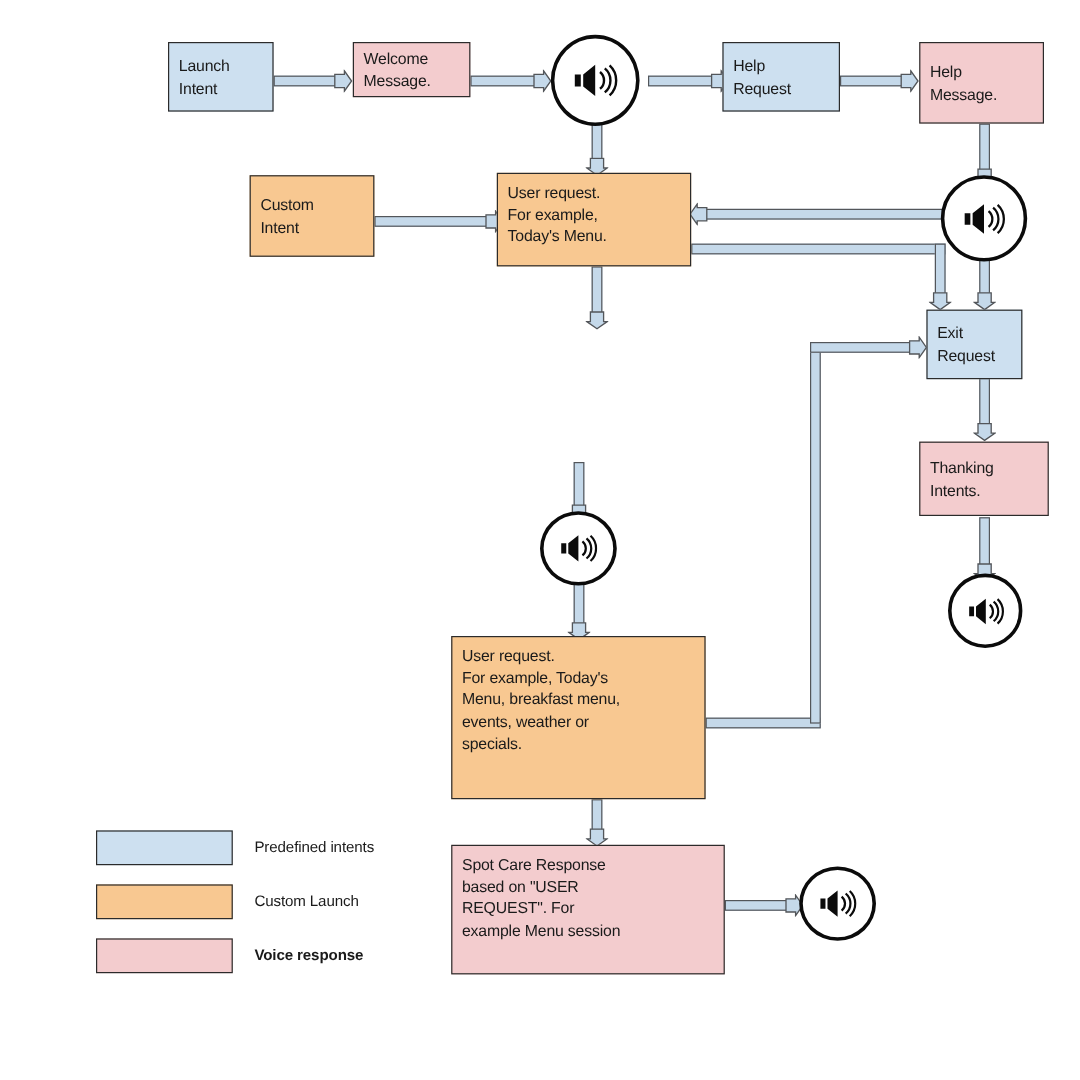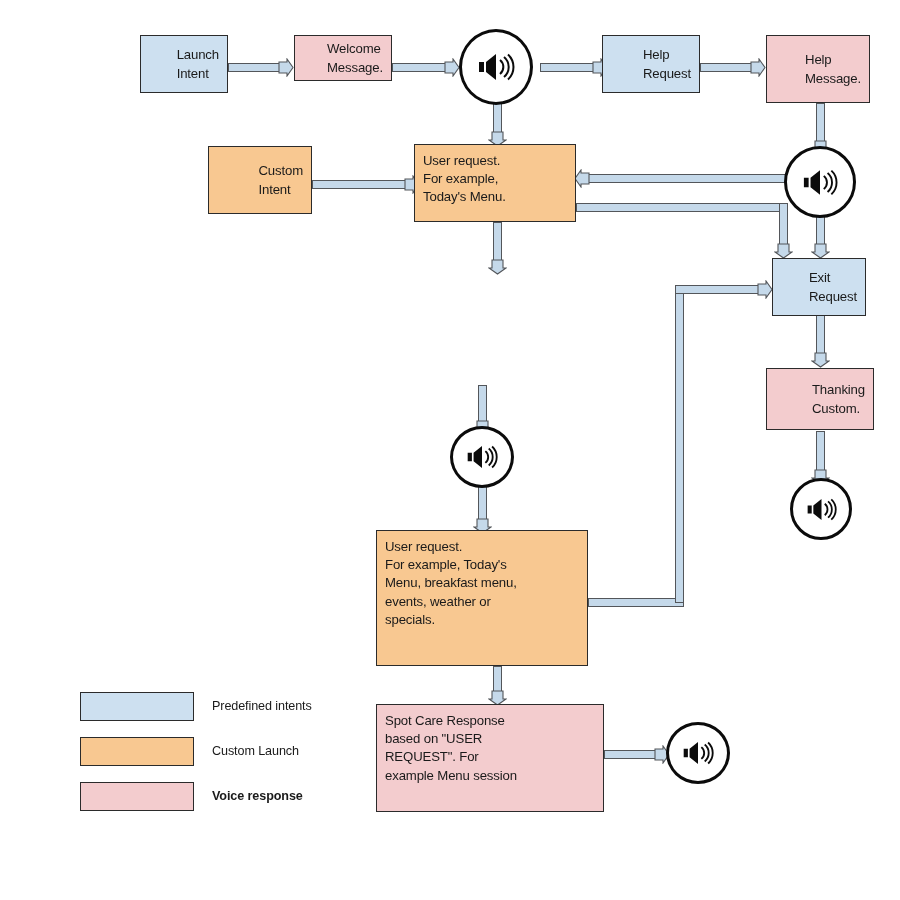--- a/index.html
+++ b/index.html
@@ -19,21 +19,21 @@
     display:flex;
     align-items:flex-start;
     padding:7px 8px 6px 8px;
     font-size:13.2px;
     line-height:1.38;
     color:#1a1a1a;
     letter-spacing:-0.15px;
     white-space:pre-line;
     z-index:6;
   }
-  .node.center{align-items:center;justify-content:flex-end;}
+  .node.center{align-items:center;}
   .blue{background:#cde0f0;}
   .orange{background:#f8c891;}
   .pink{background:#f3ccce;}
 
   
   .speaker{
     position:absolute;
     border:3.6px solid #0b0b0b;
     border-radius:50%;
     background:#ffffff;
@@ -249,28 +249,28 @@
 
   <div class="speaker" style="left:784px;top:146px;width:66px;height:66px;">
     <svg width="36" height="29" viewBox="0 0 38 30">
       <path d="M2,10 L2,20 L7,20 L7,10 Z M9,20 L19,28 L19,2 L9,10 Z" fill="#0b0b0b"></path>
       <path d="M23,8 A9,9 0 0 1 23,22" fill="none" stroke="#0b0b0b" stroke-width="2"></path>
       <path d="M27,5 A13,13 0 0 1 27,25" fill="none" stroke="#0b0b0b" stroke-width="2"></path>
       <path d="M31,2.5 A17,17 0 0 1 31,27.5" fill="none" stroke="#0b0b0b" stroke-width="2"></path>
     </svg>
   </div>
 
-  <div class="node blue center" style="left:772px;top:258px;width:94px;height:58px;">
+  <div class="node blue center" style="left:772px;top:258px;width:80px;height:58px;">
     <span>Exit
 Request</span>
   </div>
 
   <div class="node pink center" style="left:766px;top:368px;width:108px;height:62px;">
     <span>Thanking
-Custom.</span>
+Intents.</span>
   </div>
 
   <div class="speaker" style="left:790px;top:478px;width:56px;height:56px;">
     <svg width="31" height="25" viewBox="0 0 38 30">
       <path d="M2,10 L2,20 L7,20 L7,10 Z M9,20 L19,28 L19,2 L9,10 Z" fill="#0b0b0b"></path>
       <path d="M23,8 A9,9 0 0 1 23,22" fill="none" stroke="#0b0b0b" stroke-width="2.2"></path>
       <path d="M27,5 A13,13 0 0 1 27,25" fill="none" stroke="#0b0b0b" stroke-width="2.2"></path>
       <path d="M31,2.5 A17,17 0 0 1 31,27.5" fill="none" stroke="#0b0b0b" stroke-width="2.2"></path>
     </svg>
   </div>

